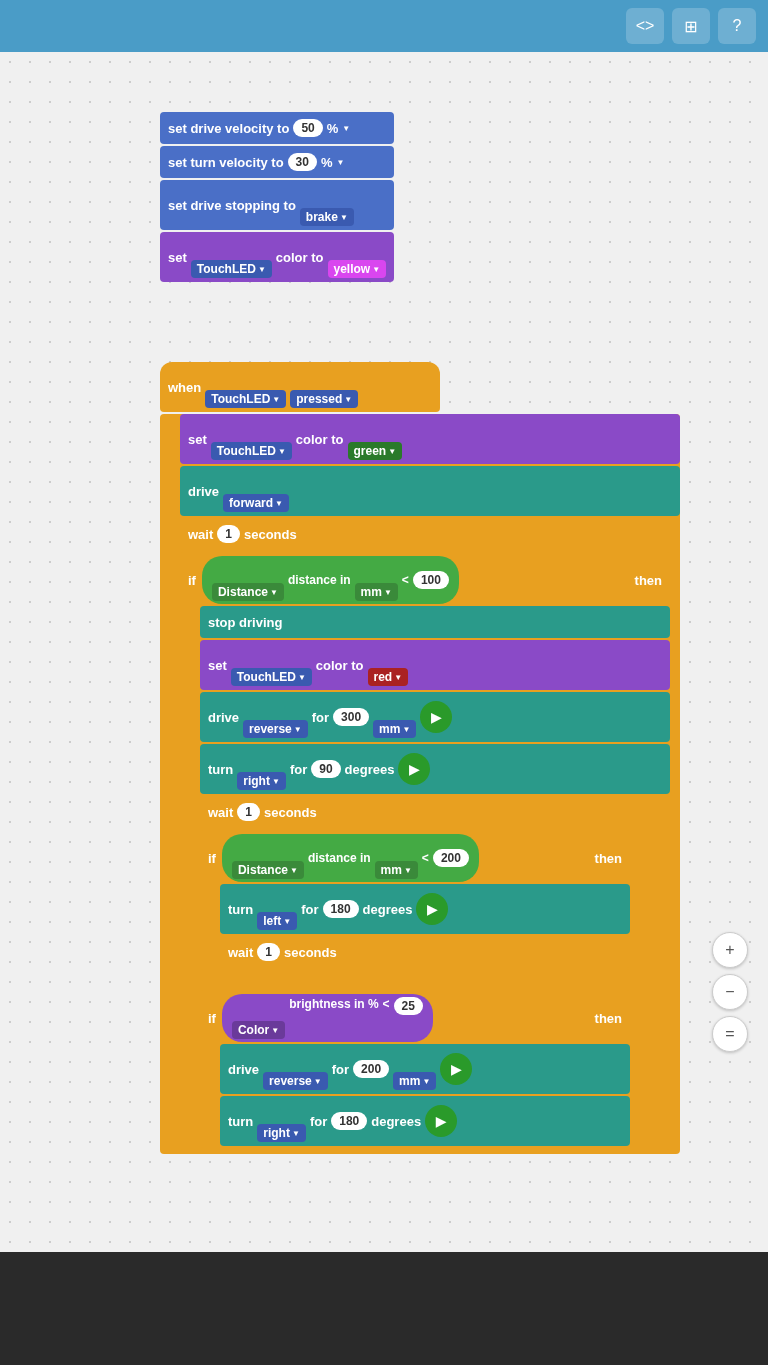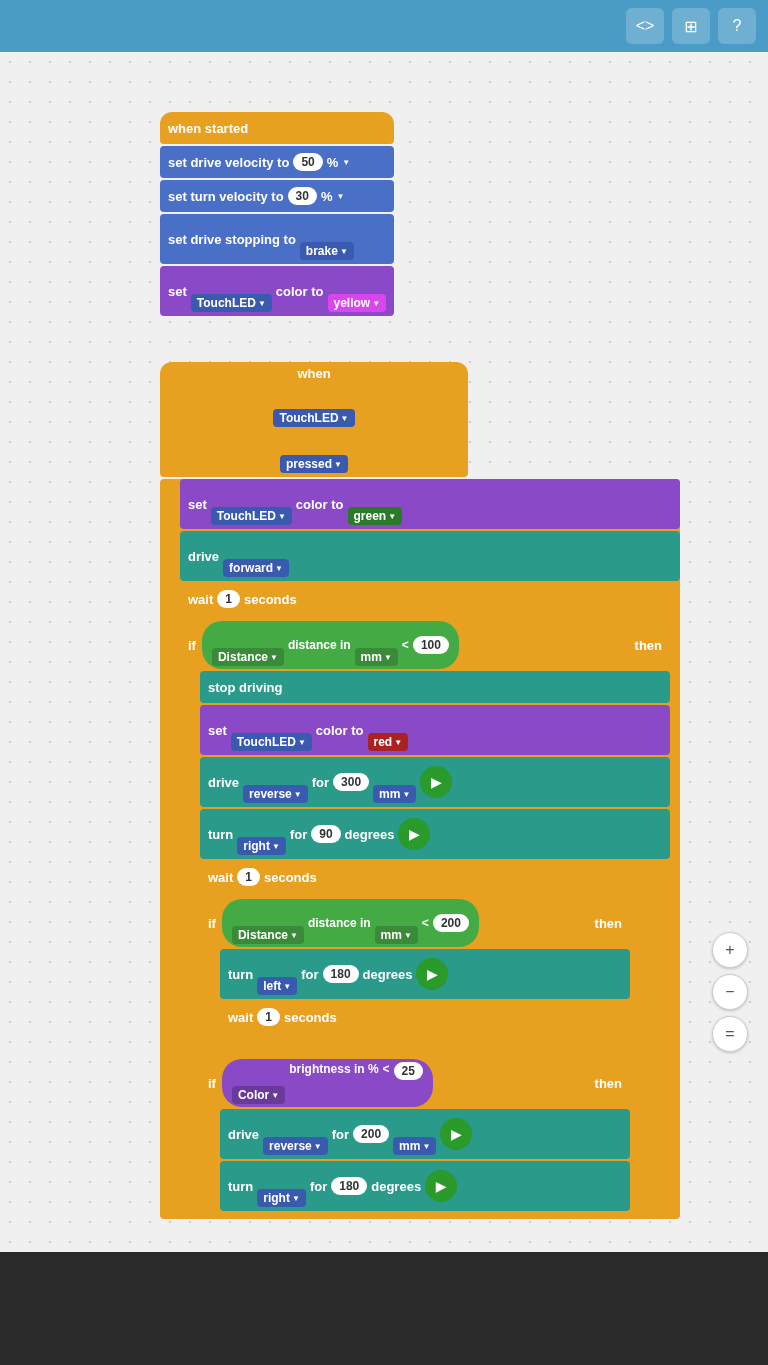--- a/index.html
+++ b/index.html
@@ -200,23 +200,20 @@
   <div class="top-bar">
     <button class="top-bar-btn">&lt;&gt;</button>
     <button class="top-bar-btn">⊞</button>
     <button class="top-bar-btn">?</button>
   </div>
 
   <div class="canvas-area">
 
     <div class="block-group block-stack" style="left: 160px; top: 60px;">
 
-      <div class="block block-orange block-hat">
-        <span>when started</span>
-      </div>
 
       <div class="block block-blue">
         <span>set drive velocity to</span>
         <span class="value-pill">50</span>
         <span>%</span>
         <span class="arrow-down">▼</span>
       </div>
 
       <div class="block block-blue">
         <span>set turn velocity to</span>
@@ -242,21 +239,21 @@
         <span>color to</span>
         <span class="dropdown" style="background:#d946ef;">
           <span>yellow</span>
           <span class="arrow-down">▼</span>
         </span>
       </div>
     </div>
 
     <div class="block-group block-stack" style="left: 160px; top: 310px;">
 
-      <div class="block block-orange block-hat" style="width: 308px; flex-direction: column;">
+      <div class="block block-orange block-hat" style="width: 280px;">
         <span>when</span>
         <span class="dropdown">
           <span>TouchLED</span>
           <span class="arrow-down">▼</span>
         </span>
         <span class="dropdown">
           <span>pressed</span>
           <span class="arrow-down">▼</span>
         </span>
       </div>

